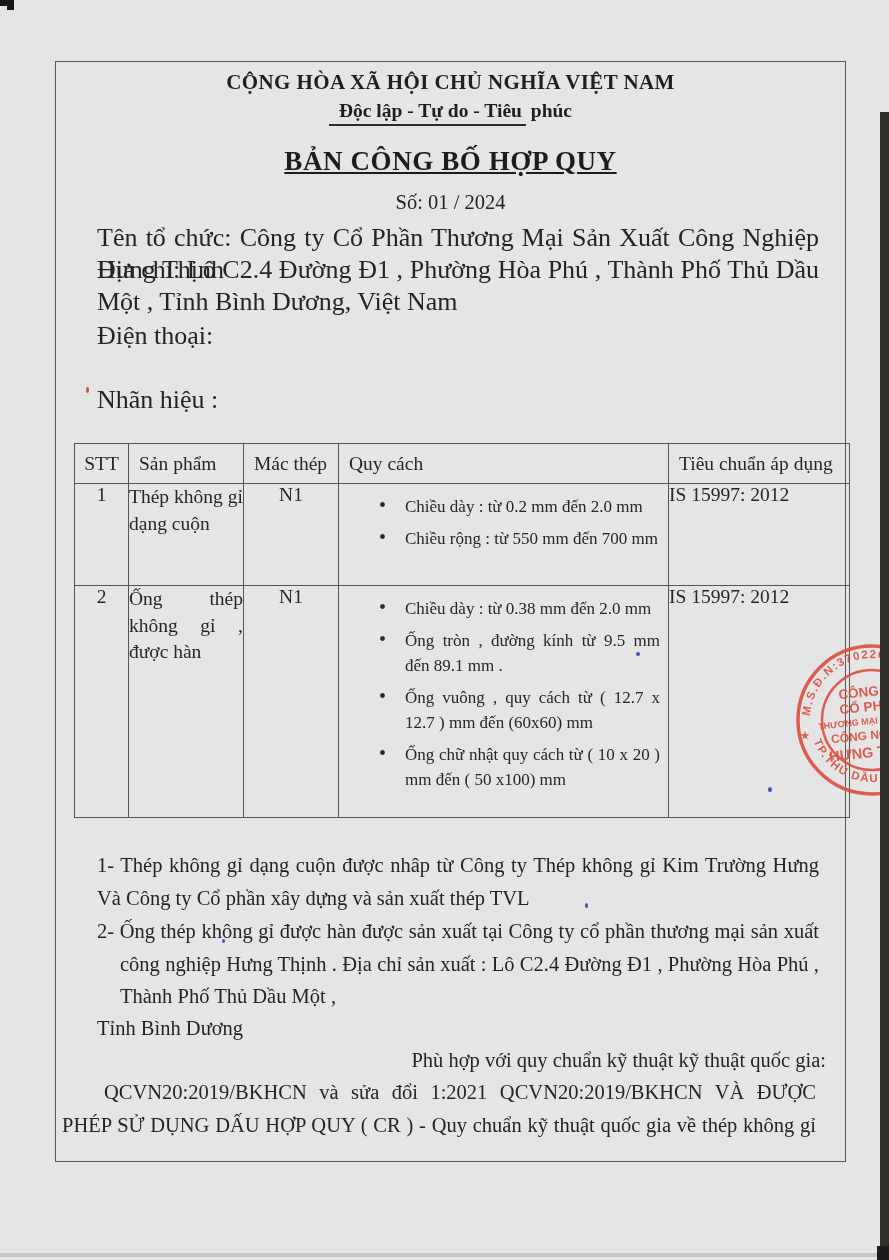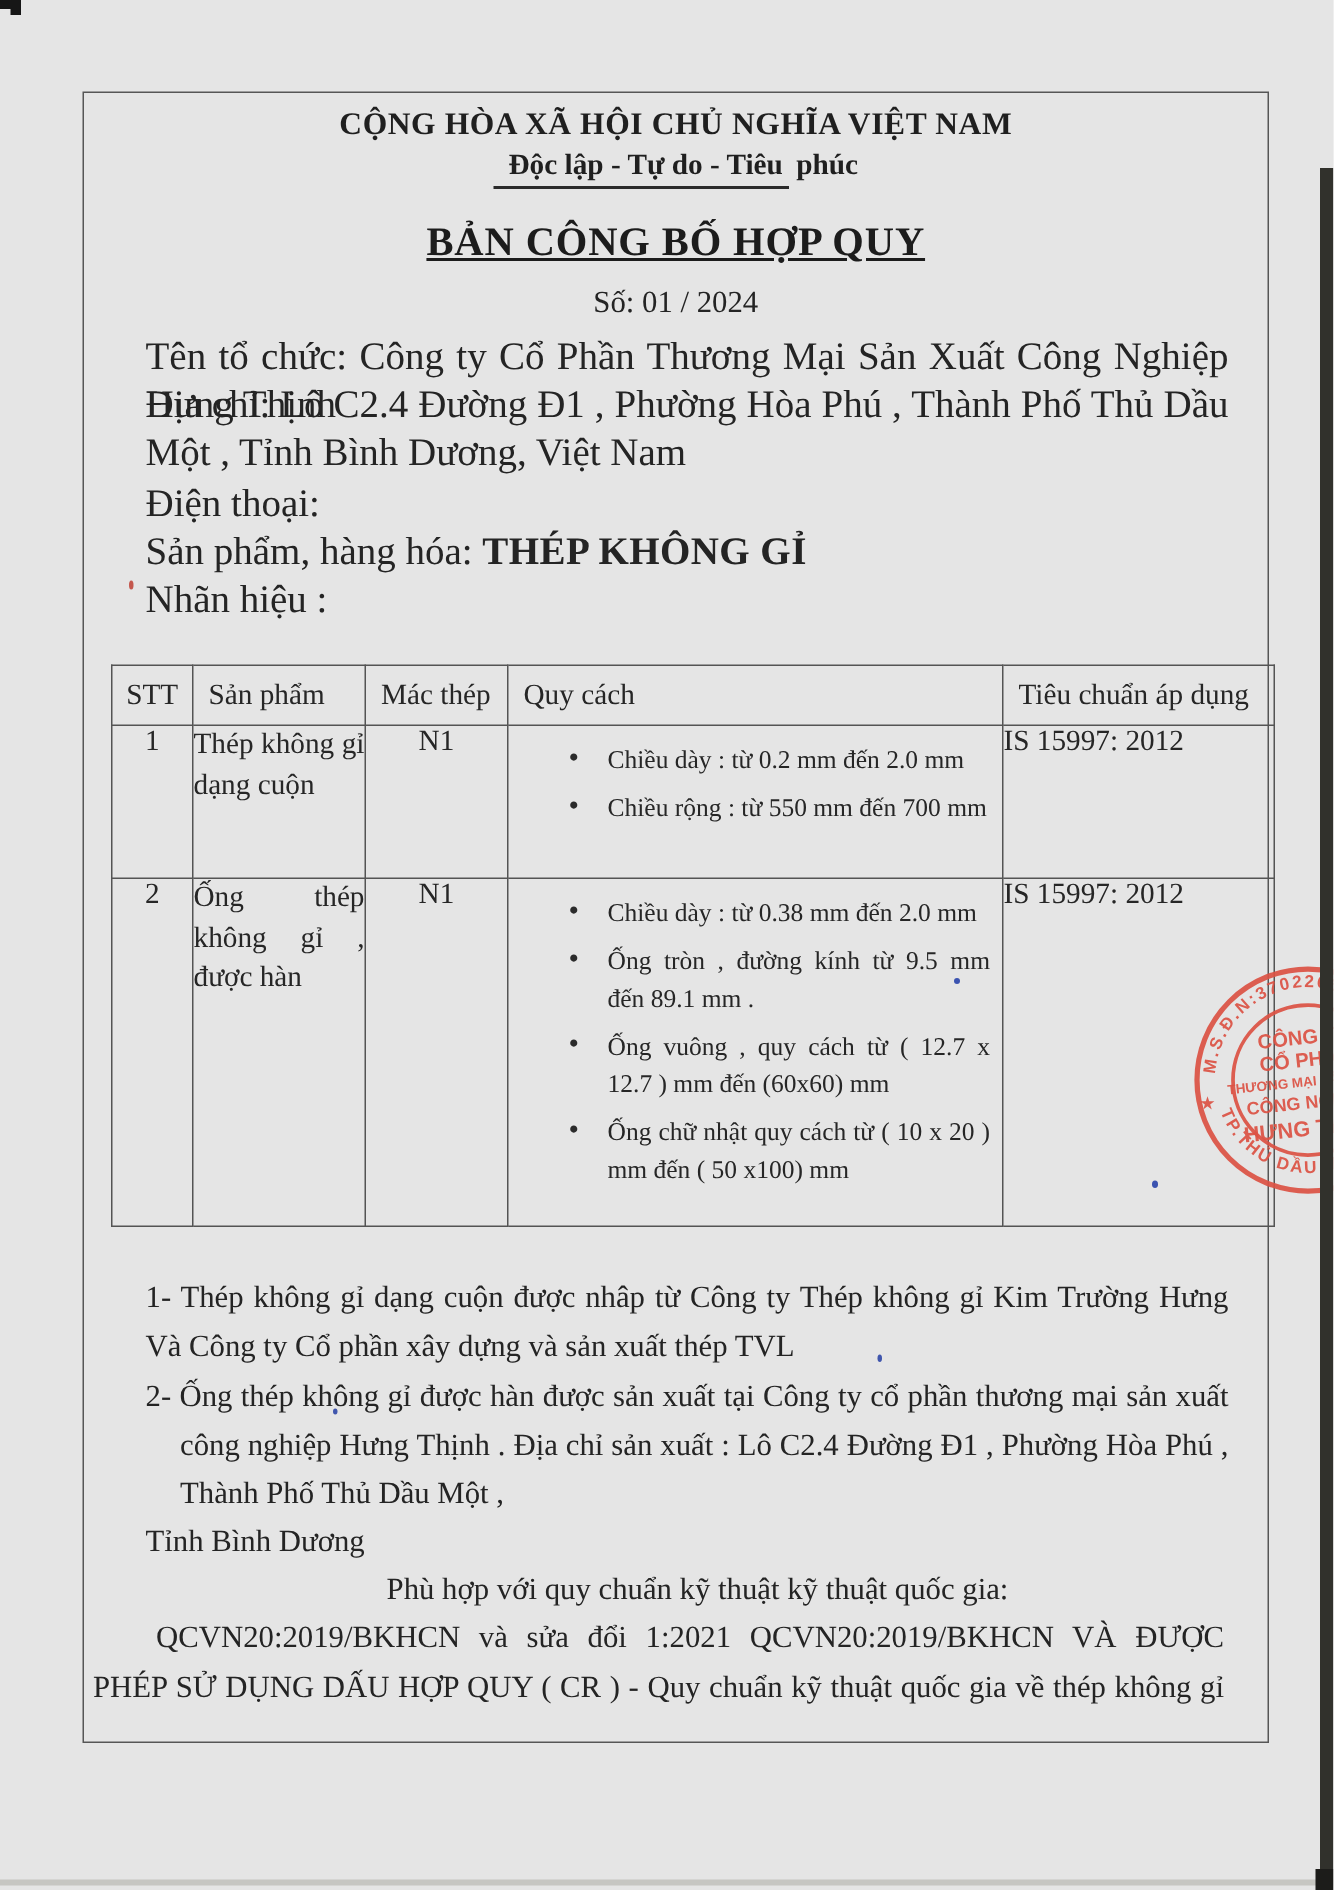--- a/index.html
+++ b/index.html
@@ -55,21 +55,21 @@
     text-align:justify;font-size:17px;line-height:25px;
   }
   ul.specs li::before{
     content:"•";position:absolute;left:4px;top:-1px;font-size:20px;color:#2b2b2b;
   }
   
   .note{position:absolute;left:97px;width:722px;font-size:20.5px;line-height:32.5px;text-align:justify;}
   .n-1{top:849px;}
   .n-2{top:915px;padding-left:23px;text-indent:-23px;width:699px;}
   .n-province{top:1012px;text-align:left;}
-  .n-conform{top:1044px;left:104px;text-align:center;}
+  .n-conform{top:1044px;left:104px;text-align:right;}
   .n-qcvn{
     top:1076px;left:62px;width:754px;
     white-space:pre-line;text-indent:42px;
     text-align:justify;text-align-last:justify;
   }
   
   svg.stamp{position:absolute;left:0;top:0;pointer-events:none;}
   
   .edge-right{position:absolute;left:880px;top:112px;width:9px;height:1148px;background:#31312c;}
   .edge-bottom{position:absolute;left:0;top:1253px;width:889px;height:4px;background:#c6c6c2;}
@@ -93,23 +93,20 @@
   <div class="center-line nat-title">CỘNG HÒA XÃ HỘI CHỦ NGHĨA VIỆT NAM</div>
   <div class="center-line motto">
     <span class="ul">Độc lập - Tự do - Tiêu</span><span> phúc</span>
   </div>
   <div class="center-line doc-title">BẢN CÔNG BỐ HỢP QUY</div>
   <div class="center-line doc-no">Số: 01 / 2024</div>
 
   <div class="para p-org">Tên tổ chức: Công ty Cổ Phần Thương Mại Sản Xuất Công Nghiệp Hưng Thịnh</div>
   <div class="para p-address">Địa chỉ: Lô C2.4 Đường Đ1 , Phường Hòa Phú , Thành Phố Thủ Dầu Một , Tỉnh Bình Dương, Việt Nam</div>
   <div class="para p-phone">Điện thoại:</div>
-  <div class="para p-product">
-    <span>Sản phẩm, hàng hóa: </span><b>THÉP KHÔNG GỈ</b>
-  </div>
   <div class="para p-brand">Nhãn hiệu :</div>
 
   <table class="main">
     <colgroup>
       <col style="width:54px">
         <col style="width:115px">
         <col style="width:95px">
       <col style="width:330px">
         <col style="width:181px">
     </colgroup>

